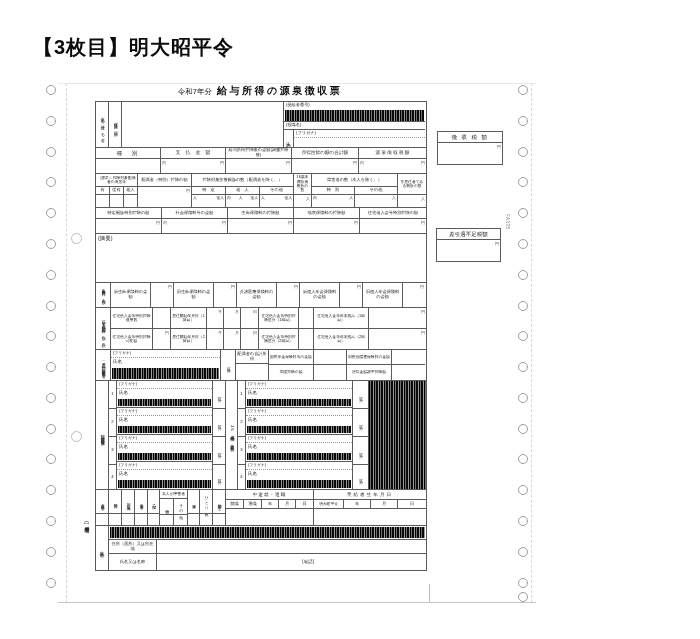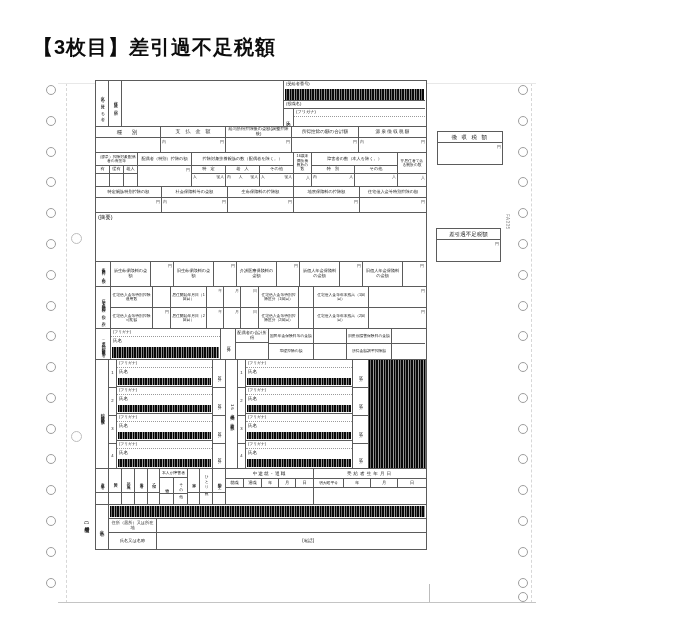--- a/index.html
+++ b/index.html
@@ -48,21 +48,21 @@
   
   .sbox{position:absolute;border:1px solid #5b5b5b;background:#fff;box-sizing:border-box}
   .sbox .lab{height:10px;border-bottom:1px solid #5b5b5b;display:flex;align-items:center;justify-content:center;font-size:5.5px;letter-spacing:1.5px;color:#111}
   .sbox .val{position:relative;height:22px}
   .vcode{position:absolute;left:505px;top:214px;writing-mode:vertical-rl;font-size:4.5px;color:#7a7a7a;letter-spacing:.5px}
   .copylbl{position:absolute;left:84px;top:521px;height:56px;writing-mode:vertical-rl;text-orientation:mixed;font-size:5px;color:#222;display:flex;align-items:center}
 </style>
 </head>
 <body>
 
-<div class="heading">【3枚目】差引過不足税額</div>
+<div class="heading">【3枚目】明大昭平令</div>
 
 <div class="perf" style="left:66px"></div>
 <div class="perf" style="left:531px"></div>
 <div class="edge-top"></div>
 <div class="edge-bot"></div>
 <div class="edge-dash"></div>
 
 <div class="hole" style="left:46px;top:85px"></div>
 <div class="hole" style="left:46px;top:116px"></div>
 <div class="hole" style="left:46px;top:147px"></div>
@@ -112,20 +112,23 @@
 <div class="sbox" style="left:436px;top:228px;width:65px;height:34px">
   <div class="lab" style="letter-spacing:0">差引過不足税額</div>
   <div class="val">
       <span class="mkr">円</span>
     </div>
 </div>
 <div class="vcode">FA335</div>
 <div class="copylbl">(受給者交付用)</div>
 
 <div class="tblwrap">
+  <div class="ftitle">
+    <span class="era">令和7年分</span><span class="main">給与所得の源泉徴収票</span>
+  </div>
 
   <div class="tbl">
 
     <div class="r" style="height:46px">
       <div class="c ctr" style="width:13px">
           <span class="v t4">支払を受ける者</span>
         </div>
       <div class="c ctr" style="width:13px">
           <span class="v t4">住所又は居所</span>
         </div>

